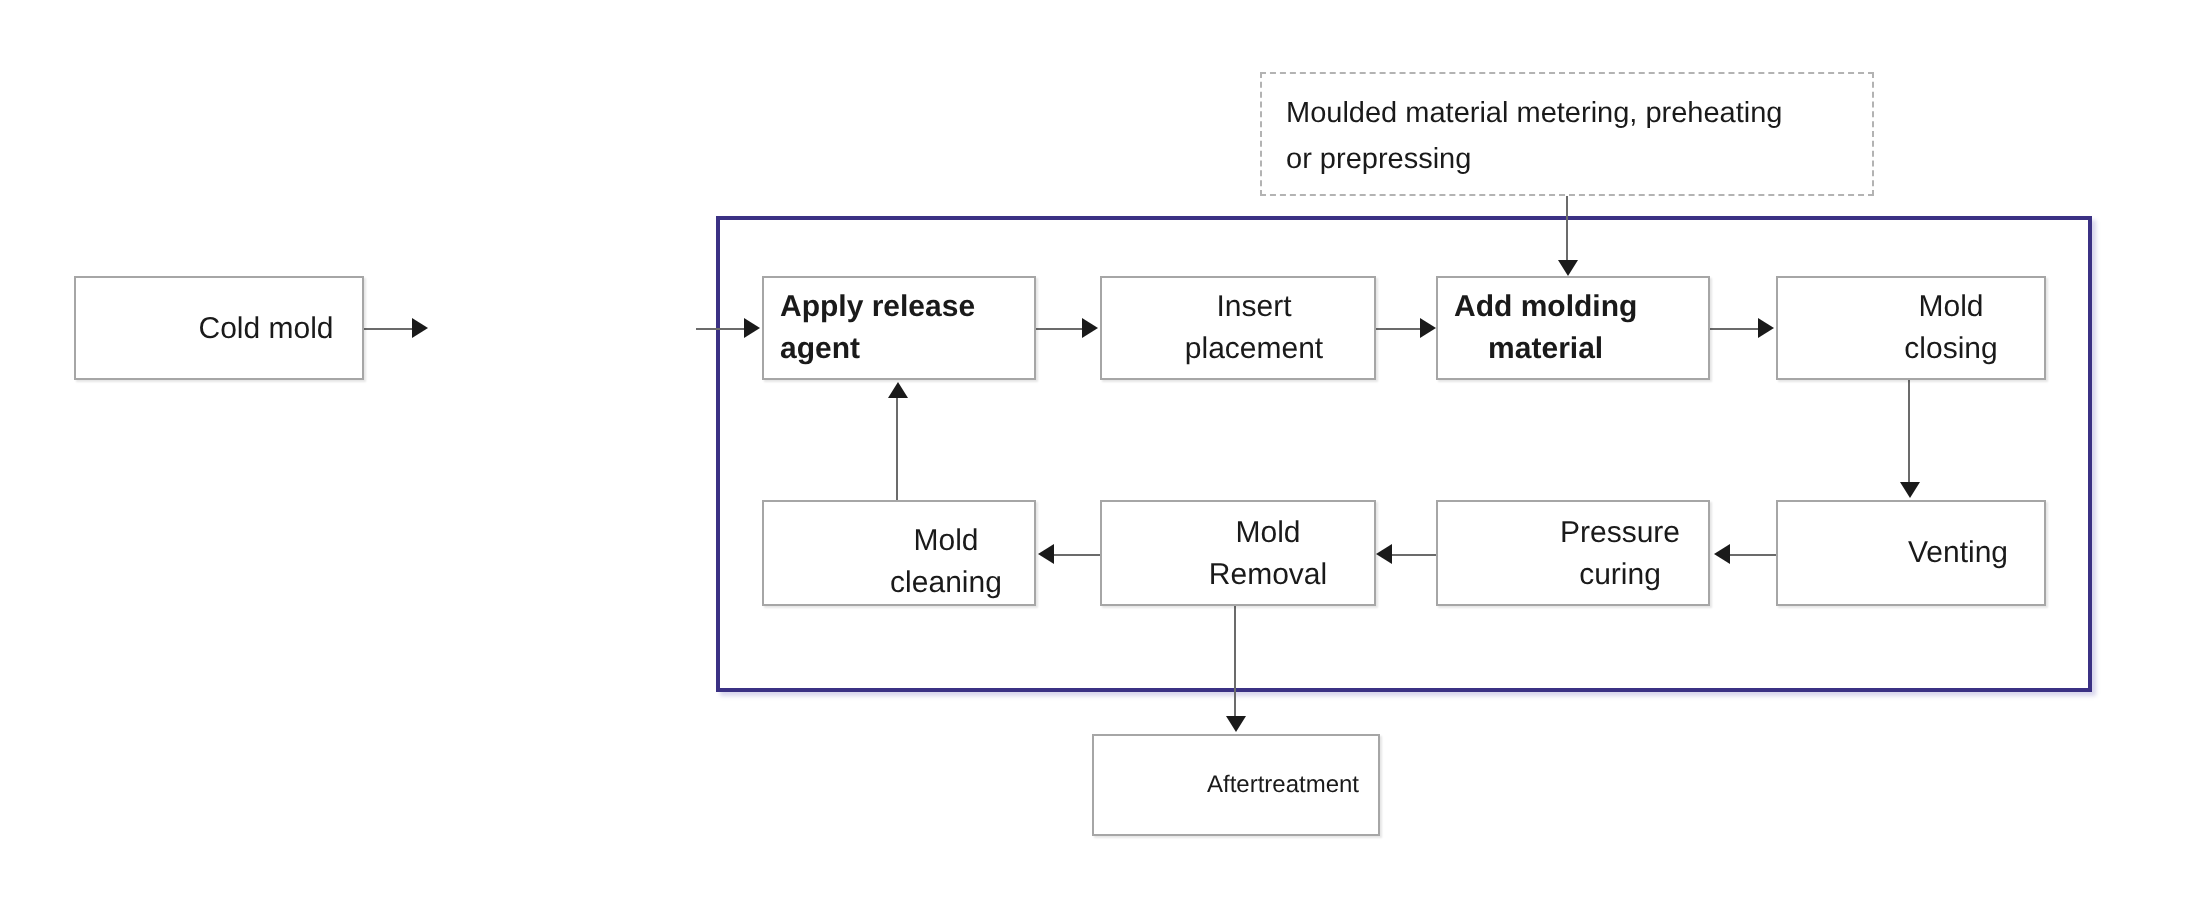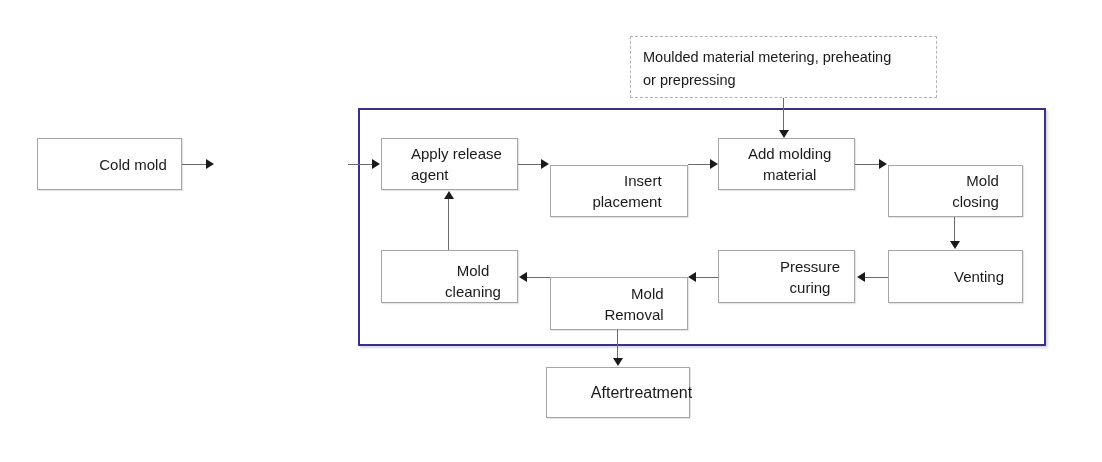--- a/index.html
+++ b/index.html
@@ -23,22 +23,22 @@
     font-size:15px;
     line-height:21px;
     display:flex;
     z-index:3;
     box-shadow:1px 1px 1px rgba(0,0,0,.10);
   }
   .node .txt{display:block;white-space:pre-line;}
 
   
   .ctr{align-items:center;justify-content:center;text-align:center;padding-left:47px;}
-  .lft{align-items:center;justify-content:flex-start;text-align:left;padding-left:29px;}
-  .ctr2{align-items:center;justify-content:center;text-align:right;margin-top:27px;}
+  .lft{align-items:center;justify-content:flex-start;text-align:left;padding-left:8px;font-weight:bold;}
+  .ctr2{align-items:center;justify-content:center;text-align:center;}
 
   
   .group{
     position:absolute;
     box-sizing:border-box;
     border:2px solid #3b3184;
     background:transparent;
     z-index:1;
     box-shadow:2px 2px 2px rgba(120,110,190,.28);
   }
@@ -61,21 +61,21 @@
   .conn{position:absolute;background:#6b6b6b;z-index:2;}
   .h{height:1.4px;}
   .v{width:1.4px;}
 
   .arrow{position:absolute;width:0;height:0;z-index:4;}
   .ar-right{border-top:5px solid transparent;border-bottom:5px solid transparent;border-left:8px solid #1a1a1a;}
   .ar-left {border-top:5px solid transparent;border-bottom:5px solid transparent;border-right:8px solid #1a1a1a;}
   .ar-down {border-left:5px solid transparent;border-right:5px solid transparent;border-top:8px solid #1a1a1a;}
   .ar-up   {border-left:5px solid transparent;border-right:5px solid transparent;border-bottom:8px solid #1a1a1a;}
 
-  .small{font-size:16px;}
+  .small{font-size:12px;}
 </style>
 </head>
 <body>
 
 <div id="canvas">
 
   <div class="group" style="left:358px;top:108px;width:688px;height:238px;"></div>
 
   <div class="dashed-box" style="left:630px;top:36px;width:307px;height:62px;">
     <span class="txt">Moulded material metering, preheating

